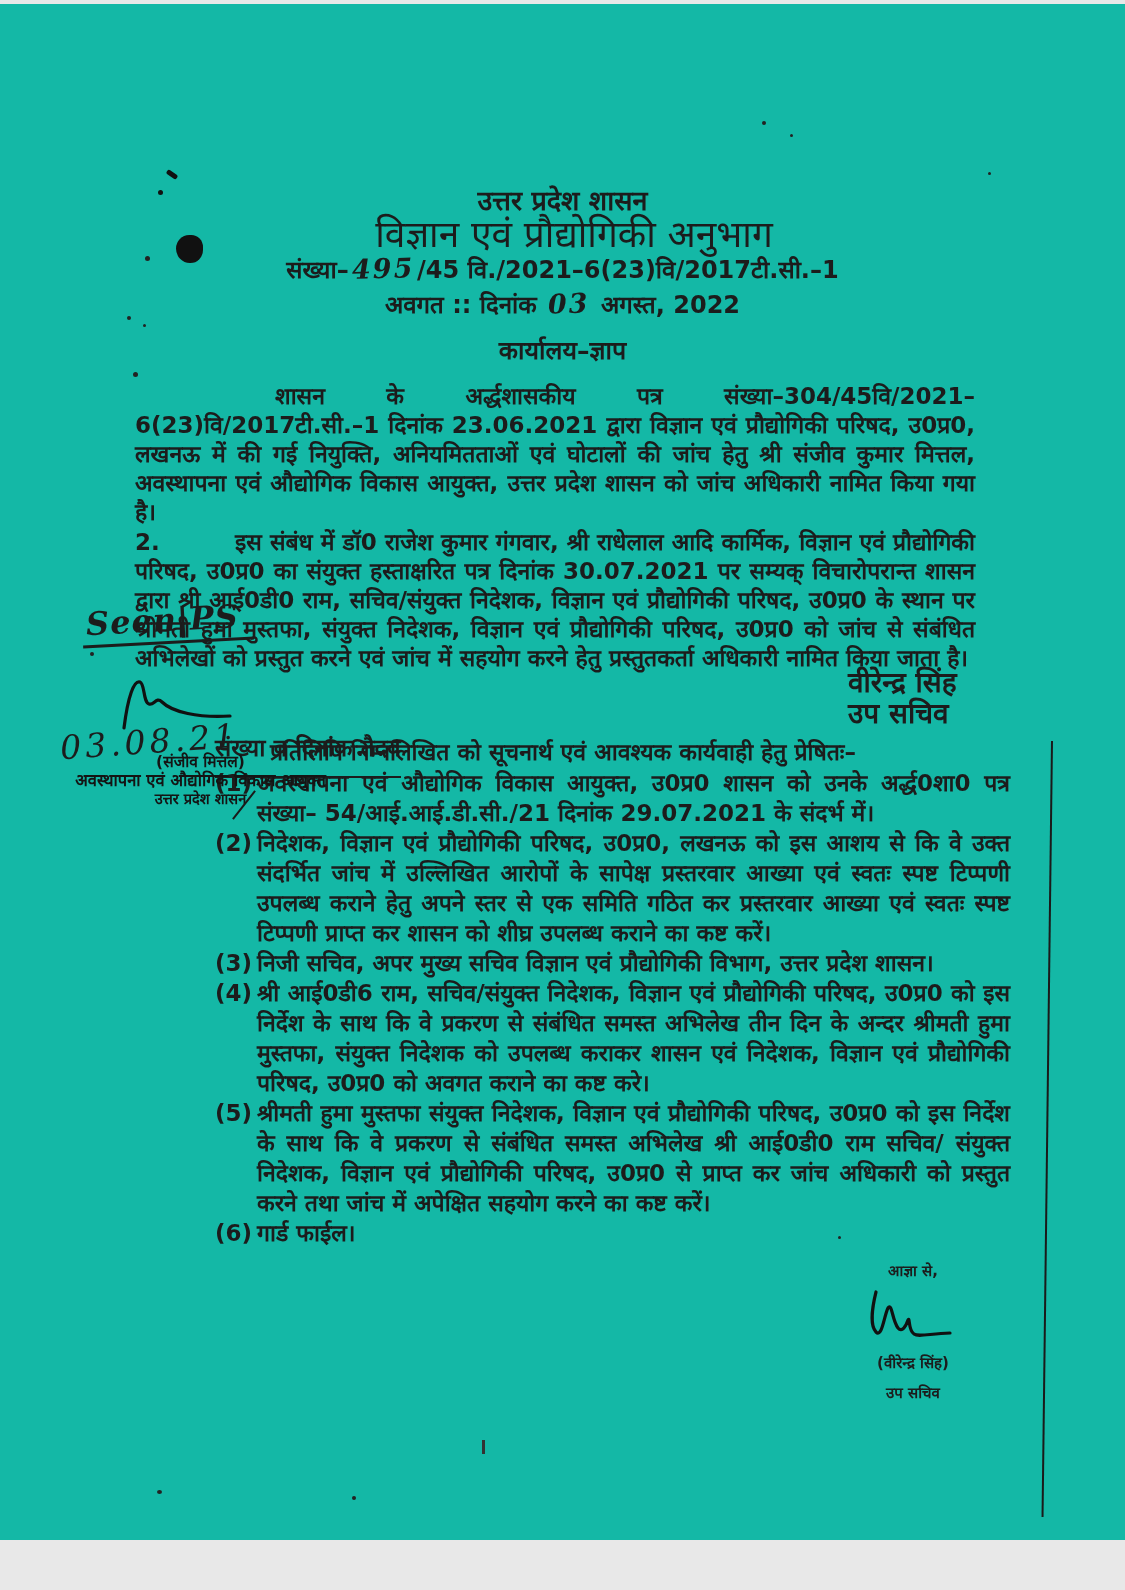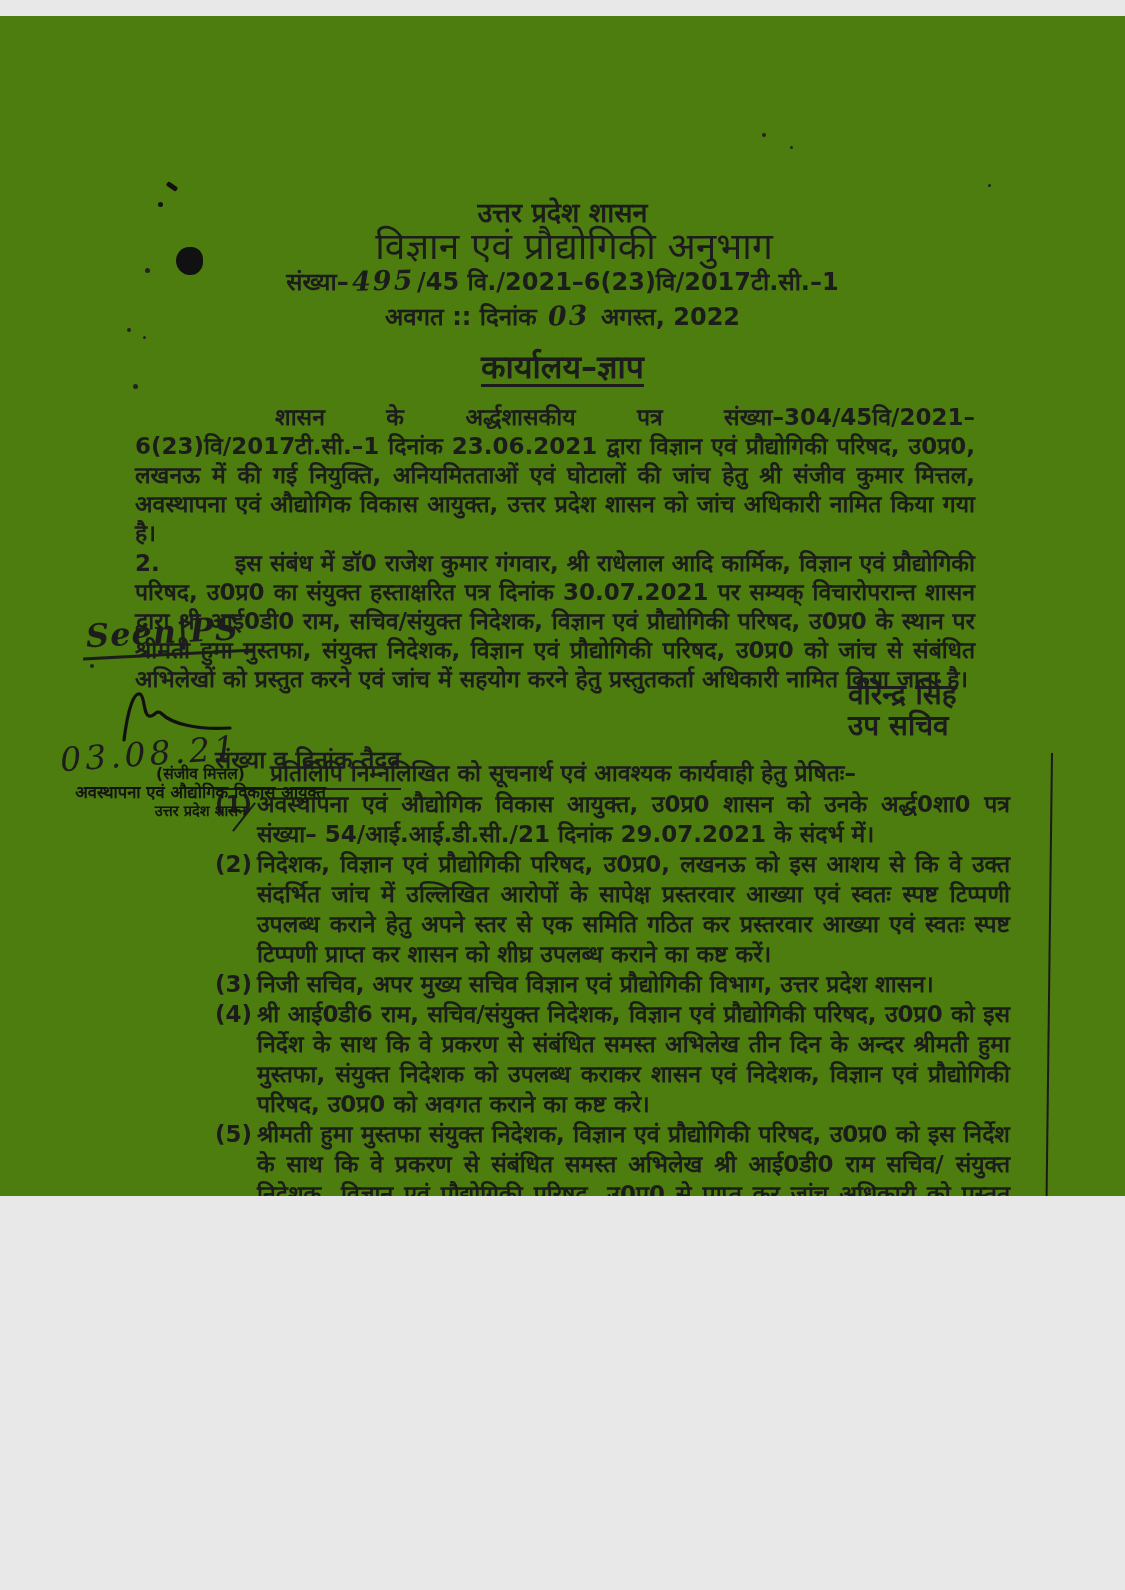--- a/index.html
+++ b/index.html
@@ -1,38 +1,38 @@
 <!DOCTYPE html>
 <html><head>
 <meta charset="utf-8">
 <style>
   * { margin:0; padding:0; box-sizing:border-box; }
   html,body { background:#e8e8e8; }
   .page {
     position:relative;
-    width:1125px; height:1180px;
-    margin:16px auto;
-    background:#4d7c0f;
+    width:1125px; height:1536px;
+    margin:4px auto;
+    background:#14b8a6;
     color:#1c1c1c;
     font-family:"DejaVu Sans", sans-serif;
     overflow:hidden;
   }
   
   .header-block { padding-top:180px; text-align:center; }
   .h-org  { font-size:27px; font-weight:bold; line-height:34px; }
   .h-dept { font-size:37px; font-weight:normal; line-height:34px;padding-left:23px; }
   .h-ref  { font-size:24px; font-weight:bold; line-height:33px; }
   .h-place{ font-size:24px; font-weight:bold; line-height:33px; }
   .hand-inline {
     font-family:"DejaVu Serif", serif;
     font-style:italic; font-size:27px; letter-spacing:2px;
     display:inline-block; transform:rotate(-2deg); padding:0 3px;
   }
-  .subject { margin-top:10px; font-size:32px; font-weight:bold;
-             text-decoration:underline; text-underline-offset:6px; }
+  .subject { margin-top:10px; font-size:25px; font-weight:bold;
+             text-underline-offset:6px; }
   
   .body-text { margin:16px 150px 0 135px; font-size:23px; font-weight:600;
                line-height:29px; text-align:justify; }
   .para1 { text-indent:140px; }
   .para2 { margin-top:1px; }
   .para2-num { display:inline-block; width:100px; }
   
   .abs { position:absolute; }
   .seen-ps {
     left:82px; top:597px;

